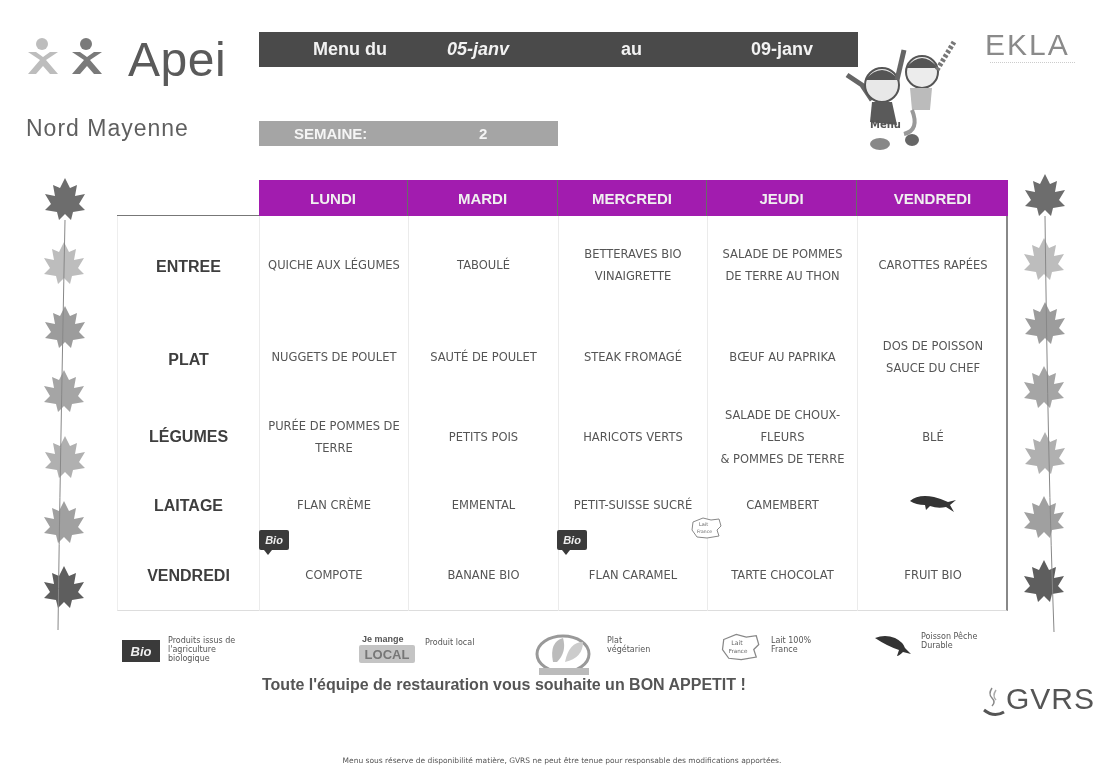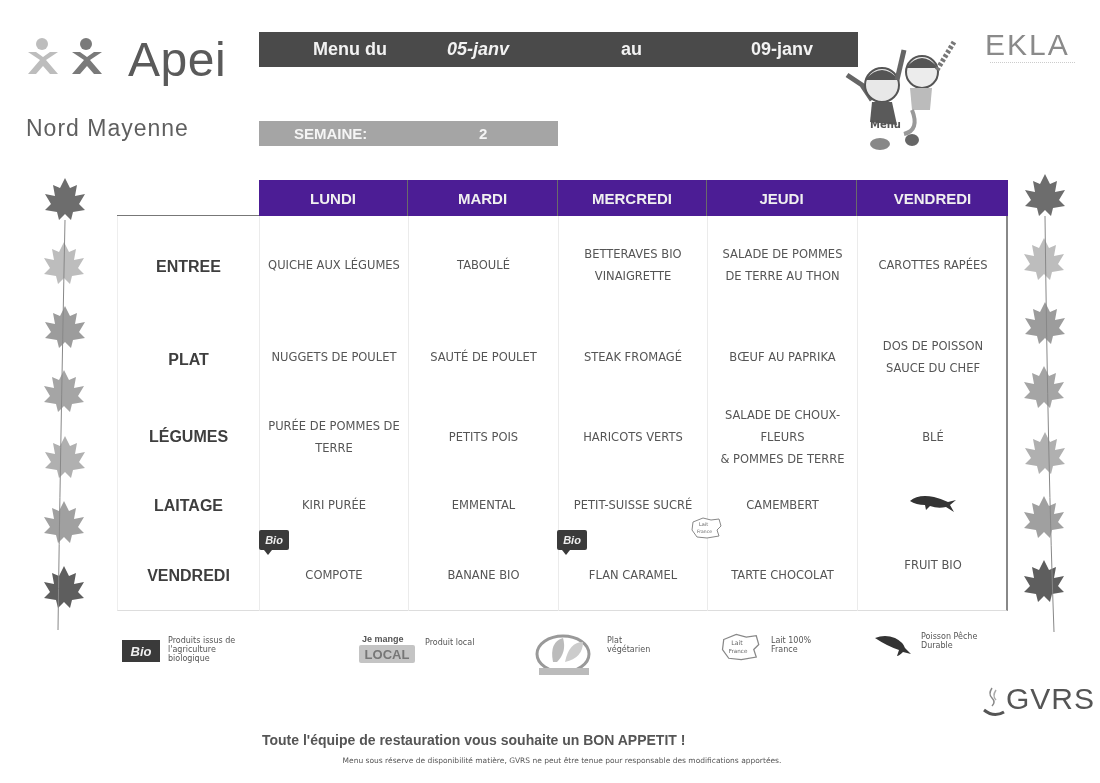--- a/index.html
+++ b/index.html
@@ -28,21 +28,21 @@
   .ekla-sub { position: absolute; left: 990px; top: 62px; width: 85px; height: 2px; border-top: 1px dotted #ccc; }
 
   
   .leaves { position: absolute; top: 170px; width: 70px; height: 470px; }
   .leaves.left { left: 30px; }
   .leaves.right { left: 1010px; }
 
   
   .menu-table { position: absolute; left: 117px; top: 180px; width: 891px; }
   .hdr-row { position: absolute; left: 142px; top: 0; height: 36px; display: flex; }
-  .hdr-cell { height: 36px; background: #4c1d95; color: #f0f0f0; font-weight: bold; font-size: 15px; display: flex; align-items: center; justify-content: center; border-right: 1px solid #6a6a6a; }
+  .hdr-cell { height: 36px; background: #a21caf; color: #f0f0f0; font-weight: bold; font-size: 15px; display: flex; align-items: center; justify-content: center; border-right: 1px solid #6a6a6a; }
   .hdr-cell:last-child { border-right: none; }
   .corner-line { position: absolute; left: 0; top: 35px; width: 143px; height: 1px; background: #777; }
 
   .body-box { position: absolute; left: 0; top: 36px; width: 891px; height: 395px; border-bottom: 1px solid #ddd; border-right: 2px solid #888; border-left: 1px solid #eee; }
   .col-line { position: absolute; top: 36px; width: 1px; height: 395px; background: #ebebeb; }
 
   .row-label { position: absolute; left: 0; width: 143px; text-align: center; font-weight: bold; font-size: 16px; color: #3e3e3e; }
   .cell { position: absolute; text-align: center; font-family: "DejaVu Sans", sans-serif; font-size: 11.5px; color: #555; line-height: 22px; display: flex; align-items: center; justify-content: center; flex-direction: column; }
 
   .badge-bio { position: absolute; width: 30px; height: 20px; background: #3a3a3a; color: #eee; font-size: 11px; font-style: italic; font-weight: bold; border-radius: 2px; display: flex; align-items: center; justify-content: center; }
@@ -53,21 +53,21 @@
   
   .legend { position: absolute; left: 117px; top: 632px; width: 900px; height: 50px; }
   .leg-item { position: absolute; top: 0; display: flex; align-items: flex-start; }
   .leg-text { font-family: "DejaVu Sans", sans-serif; font-size: 8px; color: #555; line-height: 9px; margin-left: 8px; margin-top: 4px; }
   .leg-bio { width: 38px; height: 22px; background: #3a3a3a; color: #eee; font-style: italic; font-weight: bold; font-size: 13px; display: flex; align-items: center; justify-content: center; margin-top: 8px; position: relative; }
   .leg-local { width: 58px; height: 38px; position: relative; }
   .leg-local .jm { font-size: 9px; font-weight: bold; color: #555; position: absolute; left: 3px; top: 2px; }
   .leg-local .lc { position: absolute; left: 0; top: 13px; width: 56px; height: 18px; background: #c4c4c4; color: #777; font-size: 13px; font-weight: bold; display: flex; align-items: center; justify-content: center; border-radius: 2px; }
   .leg-veg { width: 70px; height: 44px; }
 
-  .bon-appetit { position: absolute; left: 262px; top: 732px; font-size: 14px; font-weight: bold; color: #555; }
+  .bon-appetit { position: absolute; left: 262px; top: 676px; font-size: 16px; font-weight: bold; color: #555; }
   .gvrs { position: absolute; left: 982px; top: 684px; width: 110px; height: 36px; }
   .gvrs-text { position: absolute; left: 24px; top: 0; font-size: 30px; color: #555; letter-spacing: 1px; line-height: 1; }
   .disclaimer { position: absolute; left: 262px; top: 756px; width: 600px; text-align: center; font-family: "DejaVu Sans", sans-serif; font-size: 7.5px; color: #555; }
 </style>
 </head>
 <body>
 
 <div class="apei-logo">
   <svg class="apei-figures" viewBox="0 0 90 44">
     <circle cx="16" cy="6" r="6" fill="#bdbdbd"></circle>
@@ -204,21 +204,21 @@
   <div class="cell" style="left:591px;top:222px;width:149px;height:70px">
       <span>SALADE DE CHOUX-</span>
       <span>FLEURS</span>
       <span>&amp; POMMES DE TERRE</span>
     </div>
   <div class="cell" style="left:741px;top:222px;width:150px;height:70px">
       <span>BLÉ</span>
     </div>
 
   <div class="cell" style="left:143px;top:312px;width:148px;height:26px">
-      <span>KIRI PURÉE</span>
+      <span>FLAN CRÈME</span>
     </div>
   <div class="cell" style="left:292px;top:312px;width:149px;height:26px">
       <span>EMMENTAL</span>
     </div>
   <div class="cell" style="left:442px;top:312px;width:148px;height:26px">
       <span>PETIT-SUISSE SUCRÉ</span>
     </div>
   <div class="cell" style="left:591px;top:312px;width:149px;height:26px">
       <span>CAMEMBERT</span>
     </div>
@@ -238,21 +238,21 @@
     </div>
   <div class="cell" style="left:292px;top:382px;width:149px;height:26px">
       <span>BANANE BIO</span>
     </div>
   <div class="cell" style="left:442px;top:382px;width:148px;height:26px">
       <span>FLAN CARAMEL</span>
     </div>
   <div class="cell" style="left:591px;top:382px;width:149px;height:26px">
       <span>TARTE CHOCOLAT</span>
     </div>
-  <div class="cell" style="left:741px;top:372px;width:150px;height:26px">
+  <div class="cell" style="left:741px;top:382px;width:150px;height:26px">
       <span>FRUIT BIO</span>
     </div>
 </div>
 
 <div class="legend">
   <div class="leg-item" style="left:5px">
     <div class="leg-bio">Bio</div>
     <div class="leg-text">
       <div>Produits issus de</div>
       <div>l'agriculture</div>

